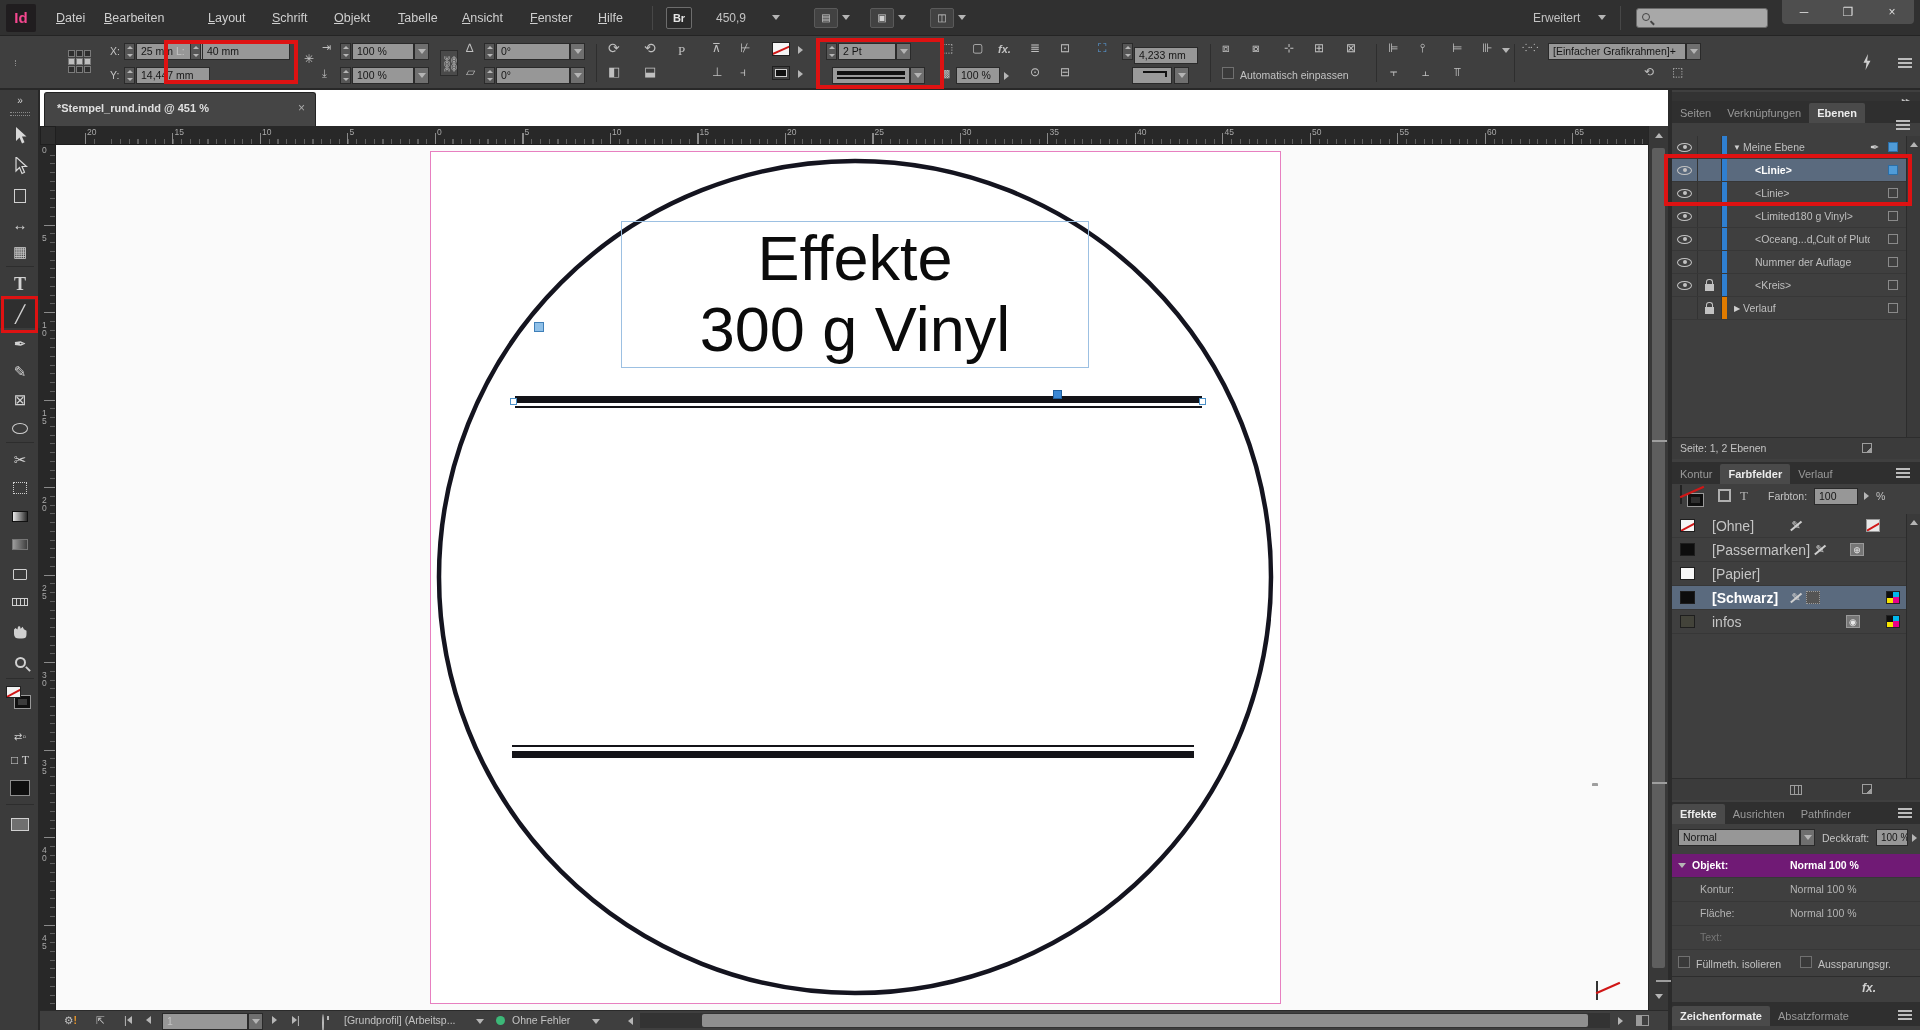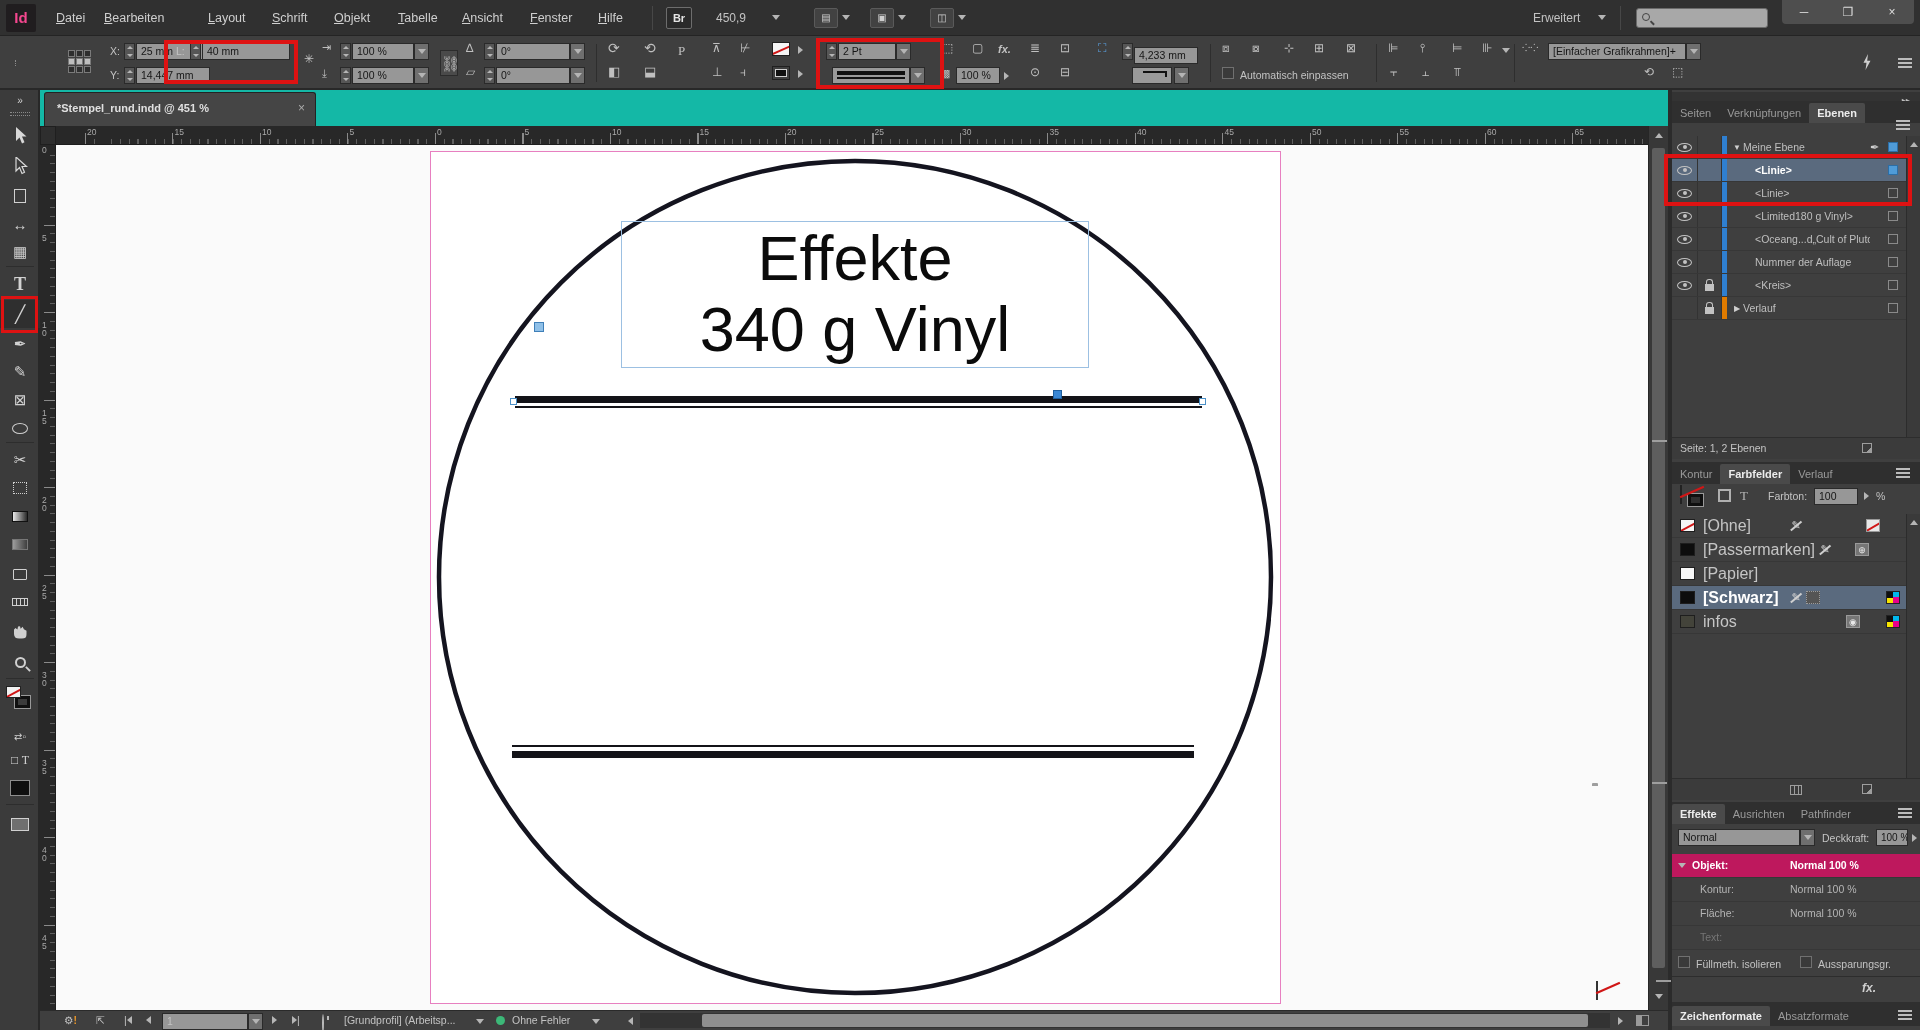--- a/index.html
+++ b/index.html
@@ -64,21 +64,21 @@
   .handicon{width:13px;height:13px;background:#d0d0d0;border-radius:4px 4px 5px 5px;clip-path:polygon(0 35%,15% 20%,30% 30%,35% 8%,50% 5%,55% 25%,70% 10%,80% 28%,100% 40%,100% 100%,0 100%);}
   .zoomicon{position:relative;width:11px;height:11px;border:2px solid #d0d0d0;border-radius:50%;}
   .zoomicon:after{content:"";position:absolute;left:8px;top:9px;width:6px;height:2px;background:#d0d0d0;transform:rotate(45deg);}
   .fsproxy{position:absolute;left:6px;width:28px;height:30px;}
   .fsp-f{position:absolute;left:0;top:0;width:15px;height:12px;background:#f2f2f2;border:1px solid #222;overflow:hidden;}
   .fsp-f:after{content:"";position:absolute;left:-2px;top:4px;width:22px;height:2px;background:#d01616;transform:rotate(-28deg);}
   .fsp-s{position:absolute;left:9px;top:10px;width:15px;height:12px;background:#3b3b3b;border:3px solid #101010;box-shadow:0 0 0 1px #999;}
   .applybox{width:20px;height:16px;background:#101010;border:1px solid #8e8e8e;}
   .screenmode{width:18px;height:13px;border:1.5px solid #d0d0d0;background:#6f6f6f;}
   
-  #tabbar{position:absolute;left:40px;top:90px;width:1628px;height:36px;background:#14b8a6;}
+  #tabbar{position:absolute;left:40px;top:90px;width:1628px;height:36px;background:#ffffff;}
   #doctab{position:absolute;left:4px;top:2px;width:272px;height:34px;background:#454545;border:1px solid #232323;border-bottom:none;border-radius:3px 3px 0 0;}
   #doctab .title{position:absolute;left:12px;top:9px;font-size:11px;font-weight:bold;color:#e0e0e0;}
   #doctab .close{position:absolute;right:10px;top:8px;color:#aaa;font-size:12px;}
   #corner{position:absolute;left:40px;top:126px;width:16px;height:19px;background:#2e2e2e;border:1px solid #1f1f1f;}
   #hruler{position:absolute;left:56px;top:126px;width:1592px;height:19px;background-color:#282828;border-bottom:1px solid #1d1d1d;overflow:hidden;
     background-image:repeating-linear-gradient(90deg,#8a8a8a 0 1px,transparent 1px 87.5px),repeating-linear-gradient(90deg,#5f5f5f 0 1px,transparent 1px 8.75px);
     background-size:100% 11px,100% 5px;background-position:29px bottom,29px bottom;background-repeat:no-repeat;}
   .hlab{position:absolute;top:1px;font-size:8.5px;color:#a9a9a9;left:calc(var(--i)*87.5px + 31px);}
   #vruler{position:absolute;left:40px;top:145px;width:16px;height:865px;background-color:#282828;border-right:1px solid #1d1d1d;overflow:hidden;
     background-image:repeating-linear-gradient(0deg,#8a8a8a 0 1px,transparent 1px 87.5px),repeating-linear-gradient(0deg,#5f5f5f 0 1px,transparent 1px 8.75px);
@@ -127,40 +127,40 @@
   .lname{font-size:10.5px;color:#bfbfbf;overflow:hidden;white-space:nowrap;flex:1;padding-left:12px;}
   .lrow.toplevel .lname{padding-left:0;}
   .lpen{width:18px;font-size:11px;color:#cfcfcf;flex:none;visibility:hidden;}
   .lrow.haspen .lpen{visibility:visible;}
   .lind{width:10px;height:10px;border:1px solid #8a8a8a;flex:none;margin-right:8px;}
   .lrow.indfilled .lind{background:#4f9bd8;border-color:#2c6ea6;}
   .lscroll{position:absolute;left:234px;width:14px;background:#3a3a3a;border-left:1px solid #2c2c2c;}
   .srow{position:relative;height:24px;border-bottom:1px solid #373737;display:flex;align-items:center;padding-left:8px;}
   .srow.sel{background:#5a6a7e;}
   .srow.sel .sname{color:#fff;font-weight:bold;}
-  .sname{font-size:16px;color:#c5c5c5;flex:1;padding-left:8px;}
+  .sname{font-size:14px;color:#c5c5c5;flex:1;padding-left:17px;}
   .sw{width:15px;height:13px;border:1px solid #1e1e1e;flex:none;position:relative;overflow:hidden;background:#808080;}
   .srow.is-none .sw{background:#f5f5f5;}
   .srow.is-none .sw:after{content:"";position:absolute;left:-3px;top:5px;width:24px;height:2px;background:#d01616;transform:rotate(-28deg);}
   .srow.is-black .sw{background:#0d0d0d;}
   .srow.is-white .sw{background:#f7f7f7;}
   .srow.is-olive .sw{background:#43433a;}
   .sic{width:20px;flex:none;text-align:center;font-size:11px;color:#cfcfcf;visibility:hidden;position:relative;}
   .srow.has-noedit .sic.noedit{visibility:visible;}
   .noedit:after{content:"";position:absolute;left:3px;top:6px;width:14px;height:1.5px;background:#cfcfcf;transform:rotate(-40deg);}
   .sboxic{width:14px;height:13px;flex:none;margin-right:6px;visibility:hidden;border:1px solid #9a9a9a;background:#767676;display:flex;align-items:center;justify-content:center;font-size:9px;color:#e8e8e8;position:relative;overflow:hidden;}
   .srow.has-reg .sboxic.reg{visibility:visible;}
   .srow.has-dotted .sboxic.dotted{visibility:visible;border-style:dotted;background:#555;}
   .srow.has-spot .sboxic.spot{visibility:visible;}
   .cmykic{width:14px;height:13px;flex:none;margin-right:6px;visibility:hidden;border:1px solid #222;background:conic-gradient(#00b7eb 0 25%,#e8008a 0 50%,#f7e400 0 75%,#101010 0);}
   .srow.has-cmyk .cmykic{visibility:visible;}
   .srow.has-nonemini .sboxic.nonemini{visibility:visible;background:#e8e8e8;}
   .sboxic.nonemini:after{content:"";position:absolute;left:-2px;top:5px;width:20px;height:2px;background:#d01616;transform:rotate(-30deg);}
   .fxrow{position:relative;height:24px;border-bottom:1px solid #373737;}
-  .fxrow.sel{background:#be185d;}
+  .fxrow.sel{background:#701a75;}
   .fxrow .arr{position:absolute;left:6px;top:9px;visibility:hidden;}
   .fxrow.hasarrow .arr{visibility:visible;}
   .fxrow .lbl{position:absolute;left:28px;top:5px;font-size:10.5px;color:#b5b5b5;}
   .fxrow.hasarrow .lbl{left:20px;font-weight:bold;color:#fff;}
   .fxrow .val{position:absolute;left:118px;top:5px;font-size:10.5px;color:#b5b5b5;}
   .fxrow.sel .val{font-weight:bold;color:#fff;}
   .fxrow.isdim .lbl{color:#757575;}
   .trash{position:relative;width:11px;height:10px;background:#9e9e9e;border-radius:0 0 2px 2px;}
   .trash:before{content:"";position:absolute;left:-2px;top:-3px;width:15px;height:2px;background:#9e9e9e;}
   .foldic{position:relative;width:13px;height:9px;background:#9e9e9e;border-radius:1px;}
@@ -478,21 +478,21 @@
 
   <div id="canvas">
     <div id="page"></div>
     <svg id="stampcircle" width="1592" height="865">
       <circle cx="799" cy="432" r="416" fill="none" stroke="#14141f" stroke-width="4.5"></circle>
     </svg>
     <div id="anchor-dot"></div>
 
     <div class="tframe" id="frame-limited">
       <div class="l1">Effekte</div>
-      <div class="l2">340 g Vinyl</div>
+      <div class="l2">300 g Vinyl</div>
     </div>
 
     <div id="line1">
       <div class="thick"></div>
       <div class="thin"></div>
       <span class="handle" style="left:-5px;top:2px"></span>
       <span class="handle" style="left:684px;top:2px"></span>
       <span class="handle blue" style="left:538px;top:-6px"></span>
     </div>
 

